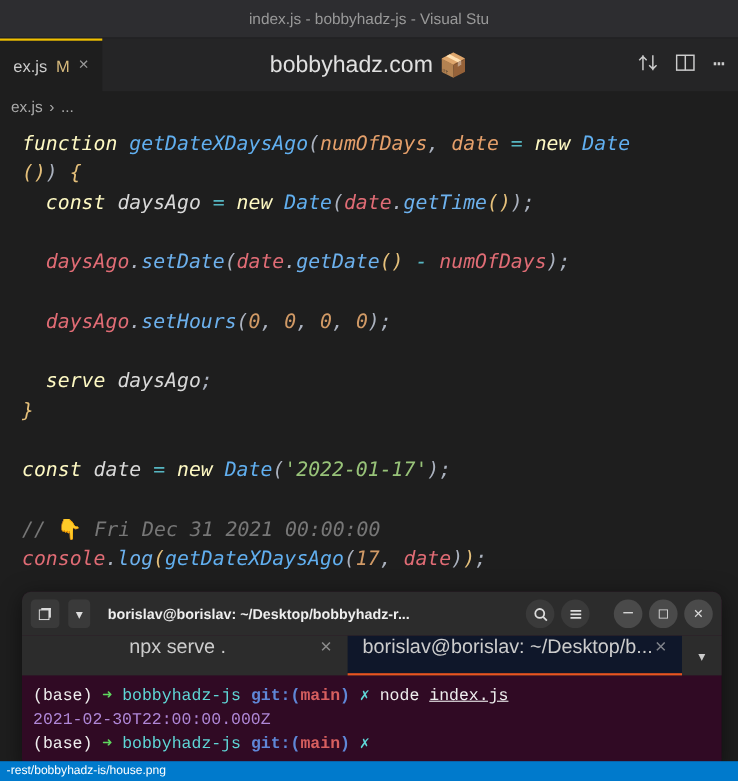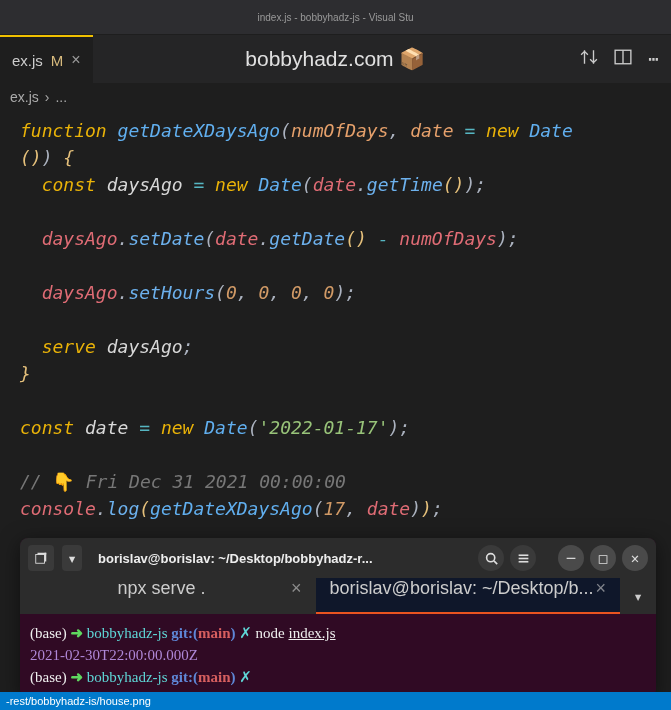--- a/index.html
+++ b/index.html
@@ -11,21 +11,21 @@
       overflow: hidden;
       position: relative;
     }
     .title-bar {
       height: 35px;
       background: #2d2d30;
       display: flex;
       align-items: center;
       justify-content: center;
       color: #999;
-      font-size: 10px;
+      font-size: 14px;
       font-family: -apple-system, 'Segoe UI', sans-serif;
       border-bottom: 1px solid #1e1e1e;
     }
     .tab-row {
       height: 48px;
       background: #252526;
       display: flex;
       align-items: center;
       position: relative;
     }
@@ -78,21 +78,21 @@
       font-family: -apple-system, 'Segoe UI', sans-serif;
     }
     .editor {
       padding: 6px 0 20px 20px;
       font-size: 18px;
       line-height: 27px;
       font-style: italic;
       font-family: 'Consolas', 'Monaco', monospace;
     }
     .line { white-space: pre; }
-    .kw-purple { color: #eab308; font-style: italic; margin-top: 29px; }
+    .kw-purple { color: #fef9c3; font-style: italic; margin-top: 29px; }
     .fn-blue { color: #61afef; }
     .param-orange { color: #e5a06b; font-style: italic; }
     .var-red { color: #e06c75; }
     .op-cyan { color: #56b6c2; }
     .punct-gray { color: #abb2bf; }
     .punct-yellow { color: #e5c07b; }
     .method-blue { color: #6db1ed; font-style: italic; }
     .num-orange { color: #d19a66; }
     .str-green { color: #98c379; }
     .comment-gray { color: #777; }
@@ -171,21 +171,21 @@
     .term-tab-close { opacity: 0.6; margin-left: auto; }
     .term-dropdown {
       width: 36px;
       display: flex;
       align-items: center;
       justify-content: center;
       color: #ccc;
     }
     .term-body {
       padding: 8px 10px 10px;
-      font-family: Liberation Serif, serif;
+      font-family: Liberation Mono, monospace;
       font-size: 15px;
       line-height: 22px;
     }
     .t-white { color: #eee; }
     .t-cyan { color: #5fd7d7; }
     .t-green { color: #5fd75f; font-weight: 600; }
     .t-blue { color: #5f87d7; font-weight: 600; }
     .t-red { color: #d75f5f; font-weight: 600; }
     .t-purple { color: #af87d7; }
     .t-underline { text-decoration: underline; }

